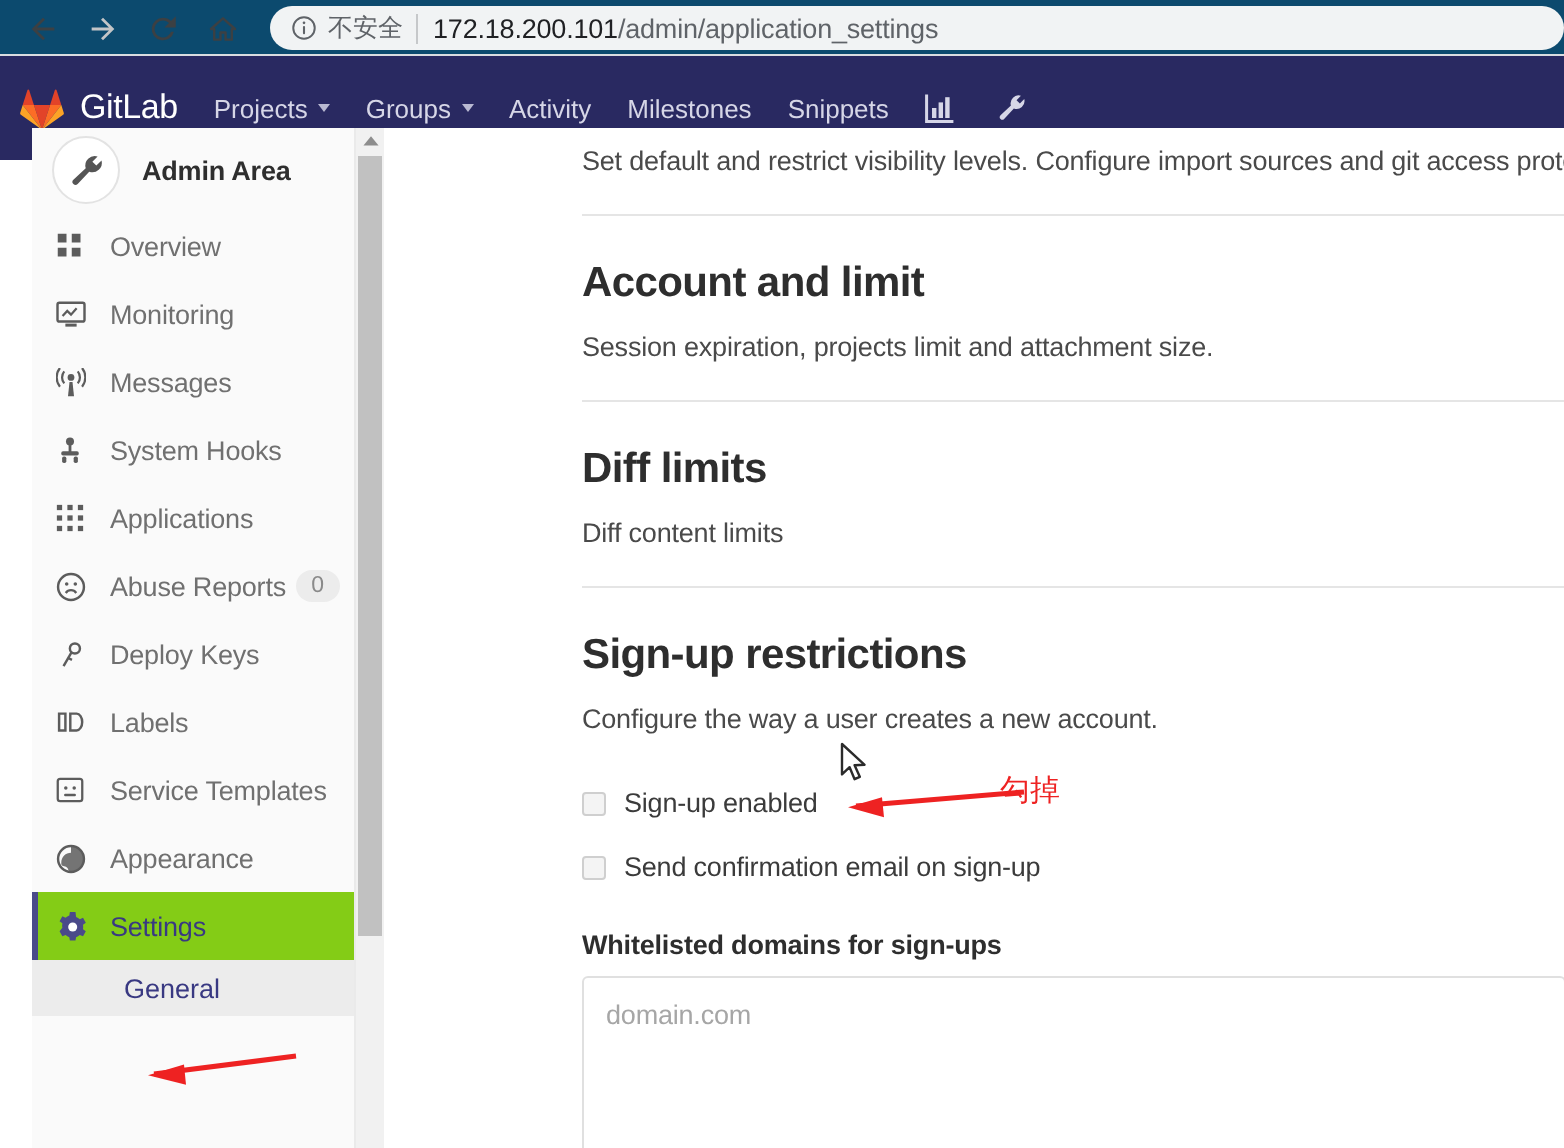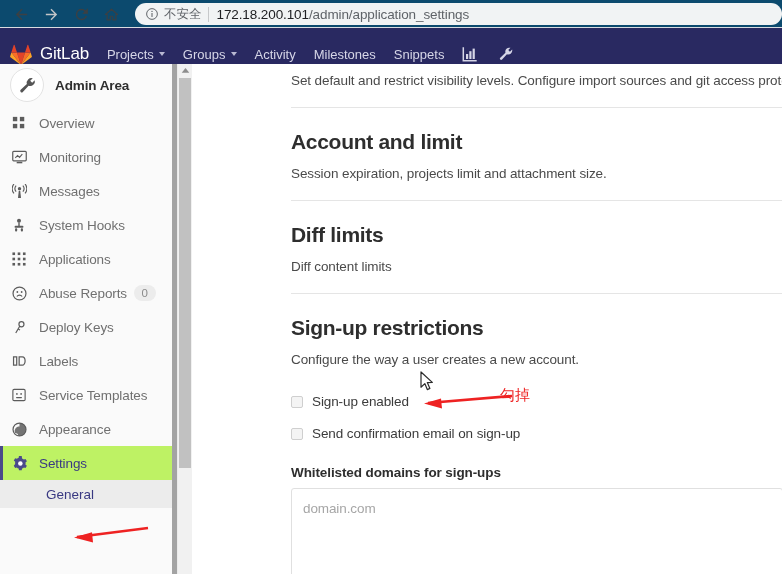--- a/index.html
+++ b/index.html
@@ -113,24 +113,24 @@
     width: 0; height: 0;
     border-left: 3.5px solid transparent;
     border-right: 3.5px solid transparent;
     border-top: 4px solid #b9b9d2;
   }
   .gl-nav-icon { margin-right: 20px; display: flex; align-items: center; flex: 0 0 auto; }
 
   
   #sidebar {
     position: absolute;
-    left: 0; top: 64px;
+    left: 16px; top: 64px;
     width: 177px; height: 510px;
     background: #fafafa;
-    border-right: 5px solid #a3a3a3;
+    border-right: 7px solid #a3a3a3;
     box-sizing: border-box;
     overflow: hidden;
   }
   #sidebar-header {
     display: flex;
     align-items: center;
     height: 42px;
     padding-left: 10px;
     box-sizing: border-box;
   }
@@ -168,21 +168,21 @@
     flex: 0 0 auto;
     color: #5c5c5c;
   }
   .side-item .side-label {
     font-size: 13.5px;
     margin-left: 12px;
     white-space: nowrap;
     letter-spacing: -0.1px;
   }
   .side-item.active {
-    background: #bef264;
+    background: #84cc16;
     color: #4c4c78;
   }
   .side-item.active .side-label { color: #393982; font-weight: 500; }
   .side-item.active .side-icon { color: #4a4a8a; }
   .side-item.active::before {
     content: "";
     position: absolute;
     left: 0; top: 0; bottom: 0;
     width: 3px;
     background: #4a4a8a;

